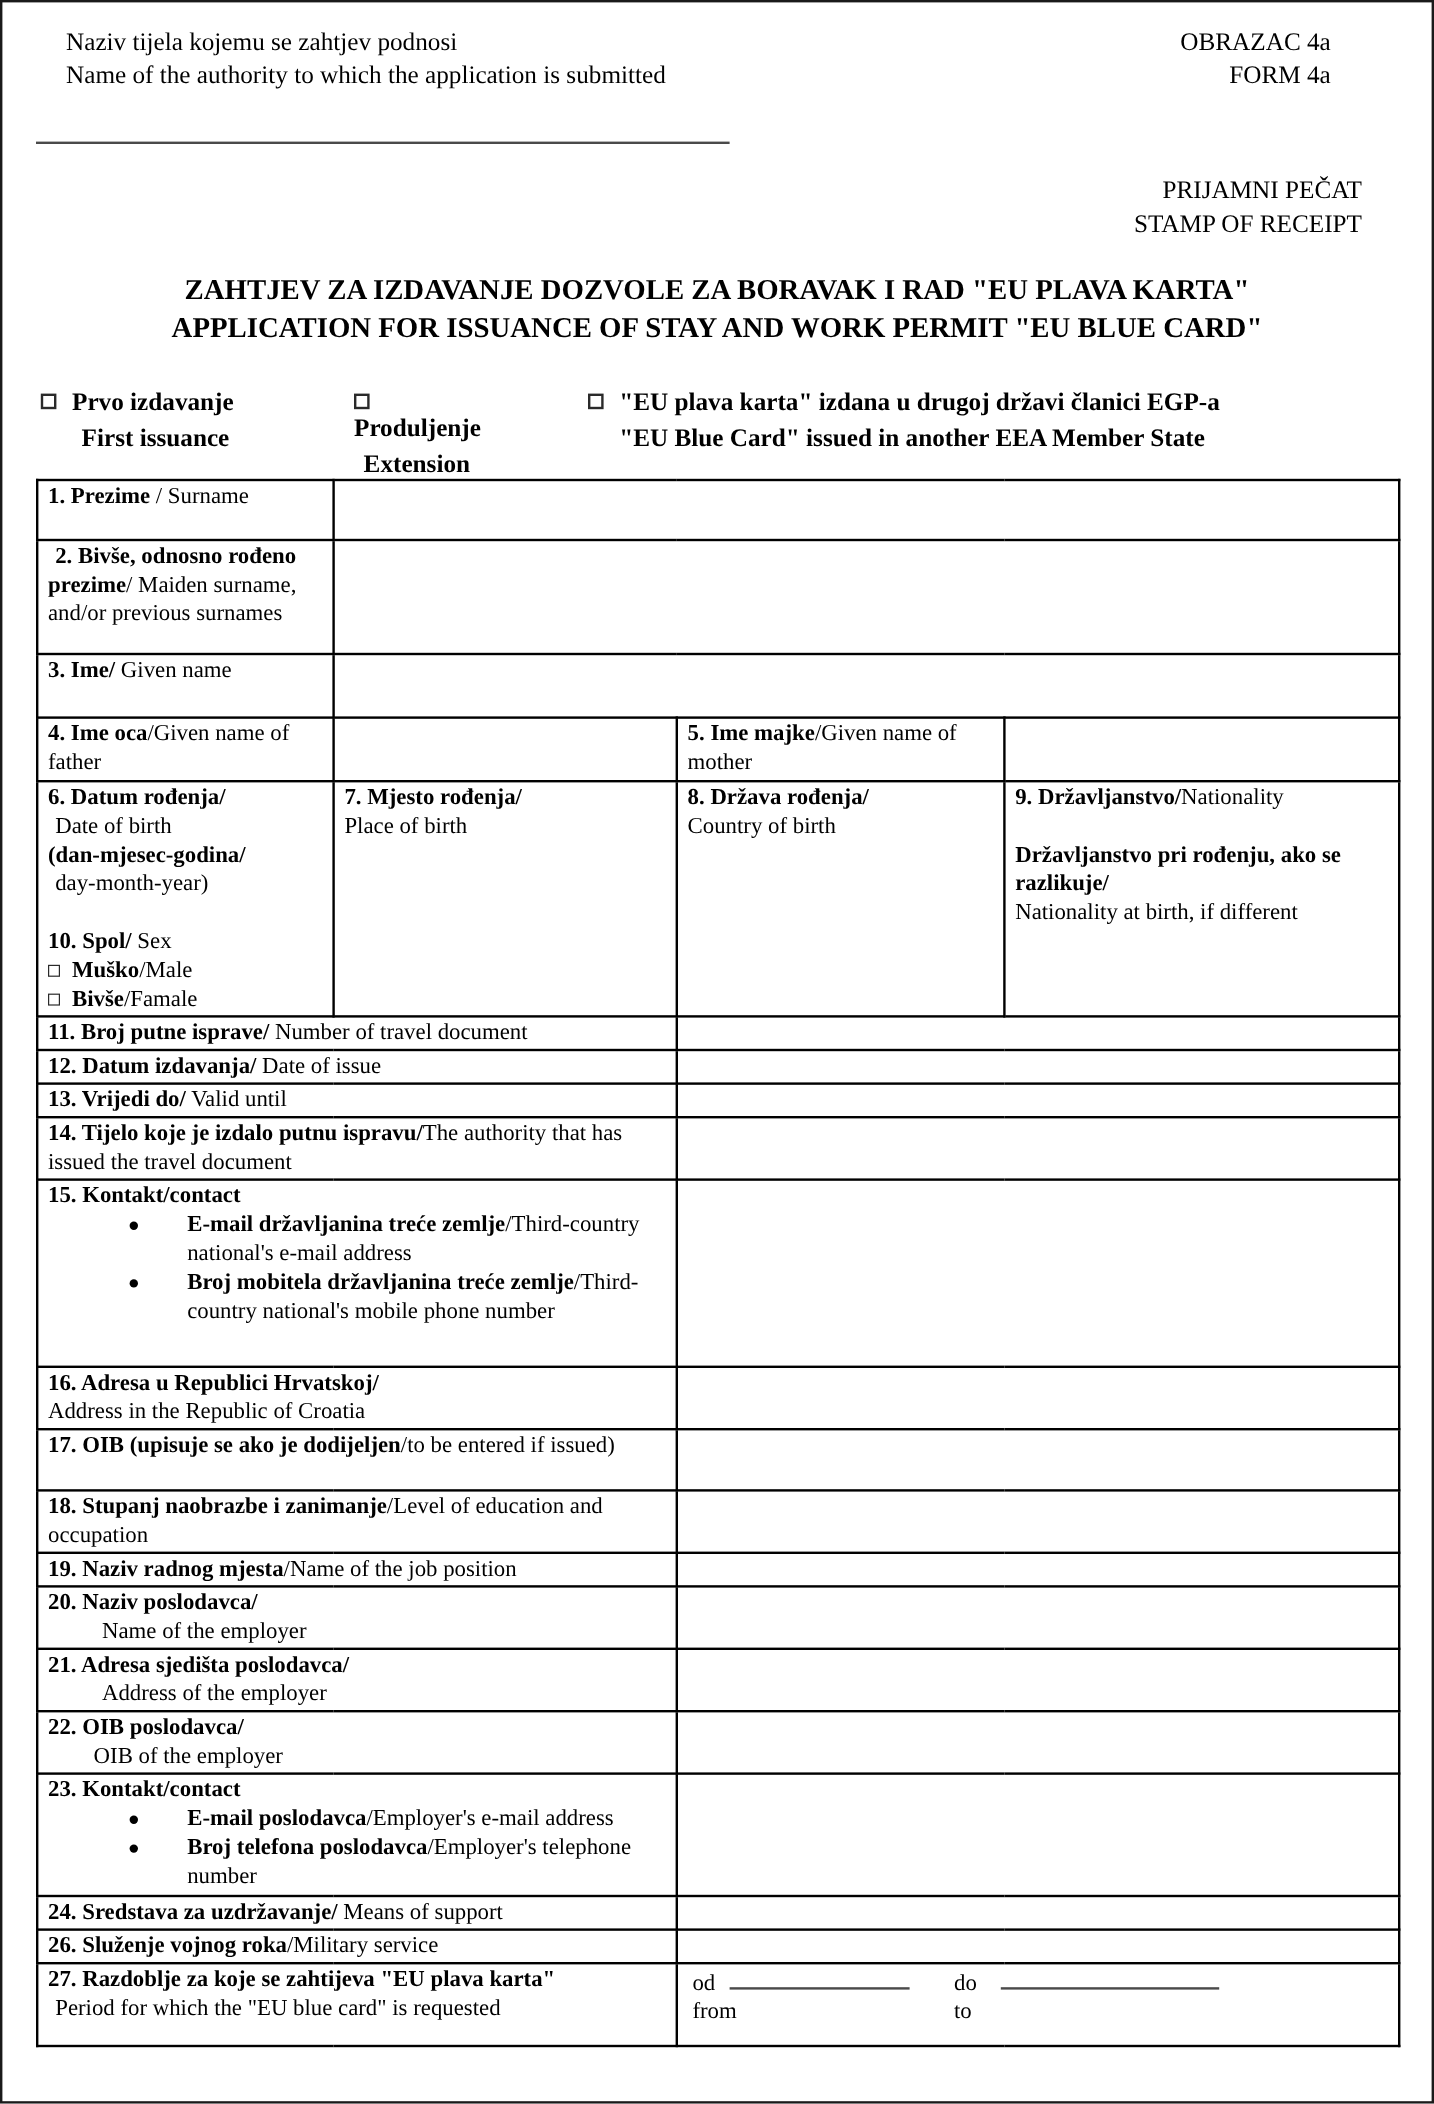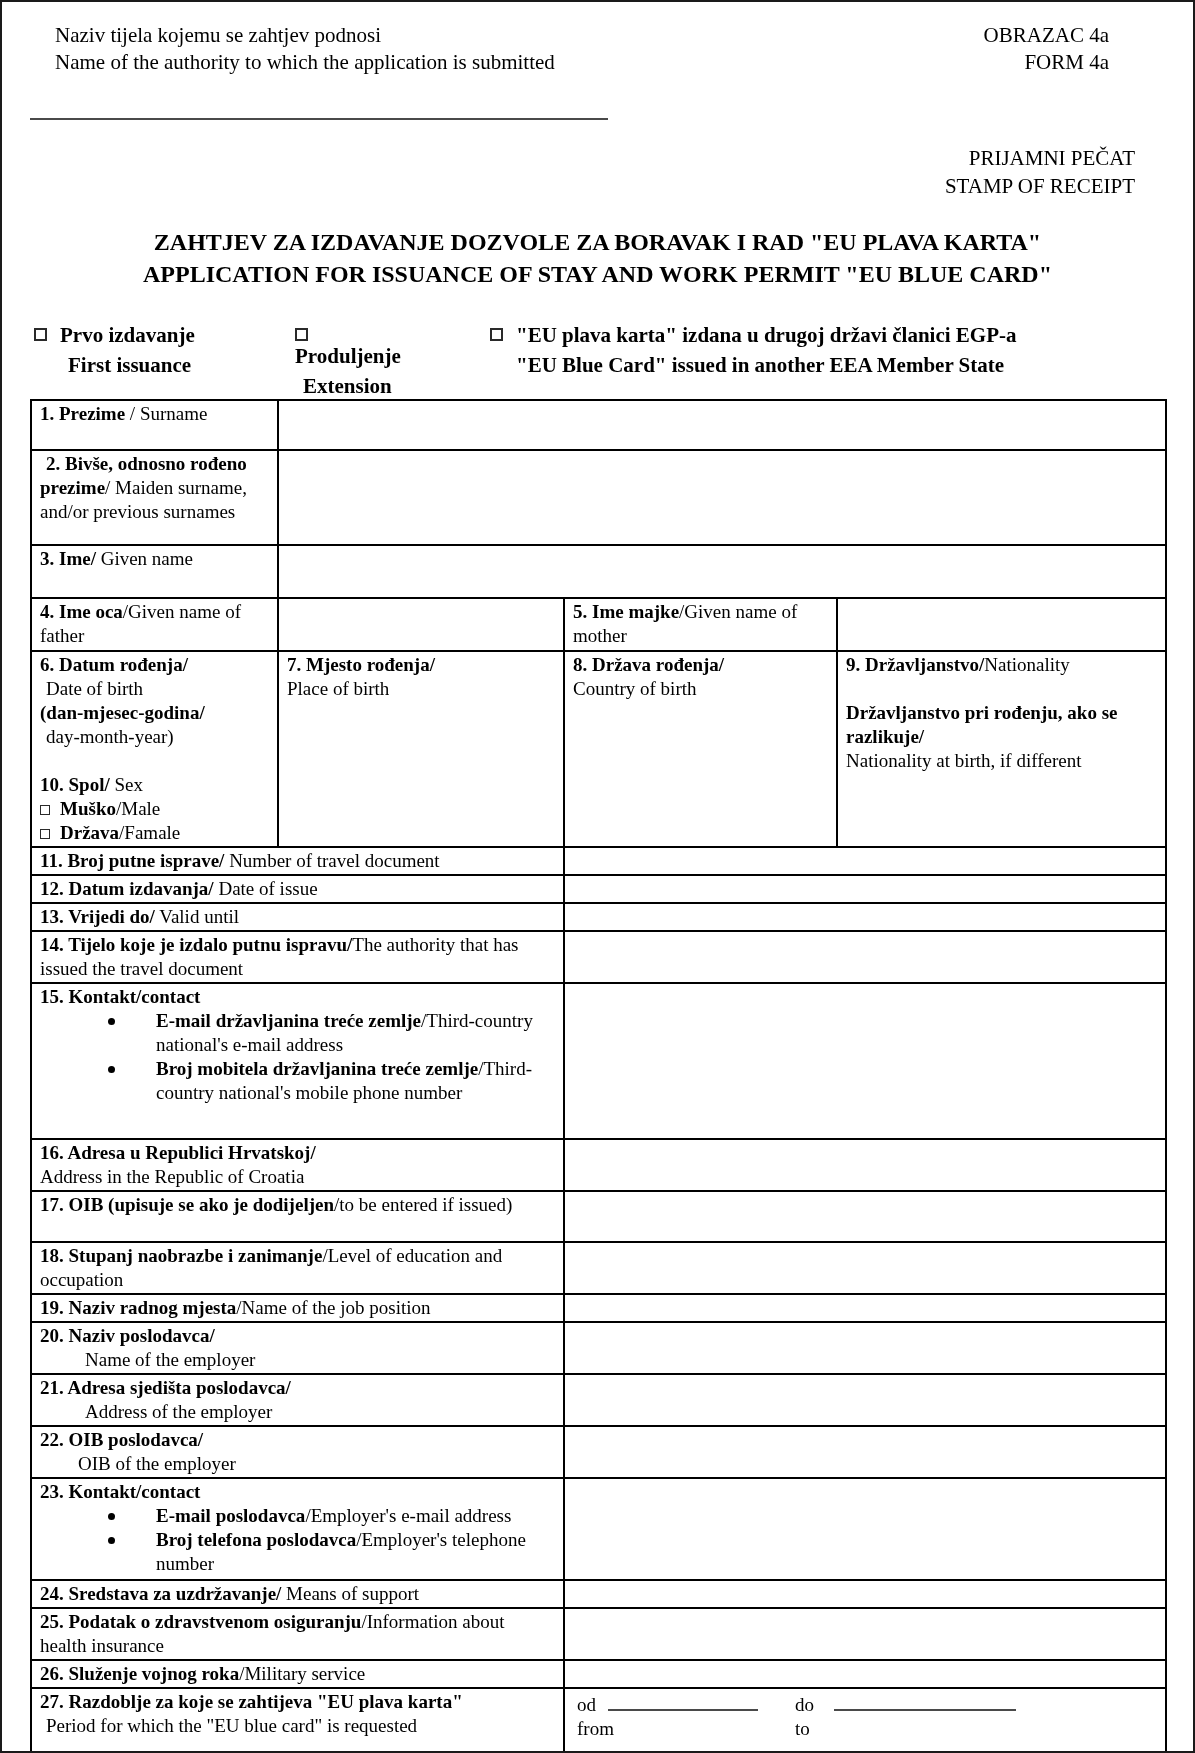--- a/index.html
+++ b/index.html
@@ -147,21 +147,21 @@
         <div><b>6. Datum rođenja/</b></div>
         <div class="pad6">Date of birth</div>
         <div><b>(dan-mjesec-godina/</b></div>
         <div class="pad6">day-month-year)</div>
         <div class="gap24"></div>
         <div><b>10. Spol/</b><span> Sex</span></div>
         <div>
           <span class="cb-sm"></span><b>Muško</b><span>/Male</span>
         </div>
         <div>
-          <span class="cb-sm"></span><b>Država</b><span>/Famale</span>
+          <span class="cb-sm"></span><b>Bivše</b><span>/Famale</span>
         </div>
       </td>
       <td>
         <div><b>7. Mjesto rođenja/</b></div>
         <div>Place of birth</div>
       </td>
       <td>
         <div><b>8. Država rođenja/</b></div>
         <div>Country of birth</div>
       </td>
@@ -284,26 +284,20 @@
       <td colspan="2"></td>
     </tr>
 
     <tr class="h26">
       <td colspan="2">
         <b>24. Sredstava za uzdržavanje/</b><span> Means of support</span>
       </td>
       <td colspan="2"></td>
     </tr>
 
-    <tr class="h50">
-      <td colspan="2">
-        <b>25. Podatak o zdravstvenom osiguranju</b><span>/Information about health insurance</span>
-      </td>
-      <td colspan="2"></td>
-    </tr>
 
     <tr class="h26">
       <td colspan="2">
         <b>26. Služenje vojnog roka</b><span>/Military service</span>
       </td>
       <td colspan="2"></td>
     </tr>
 
     <tr class="h69">
       <td colspan="2">

